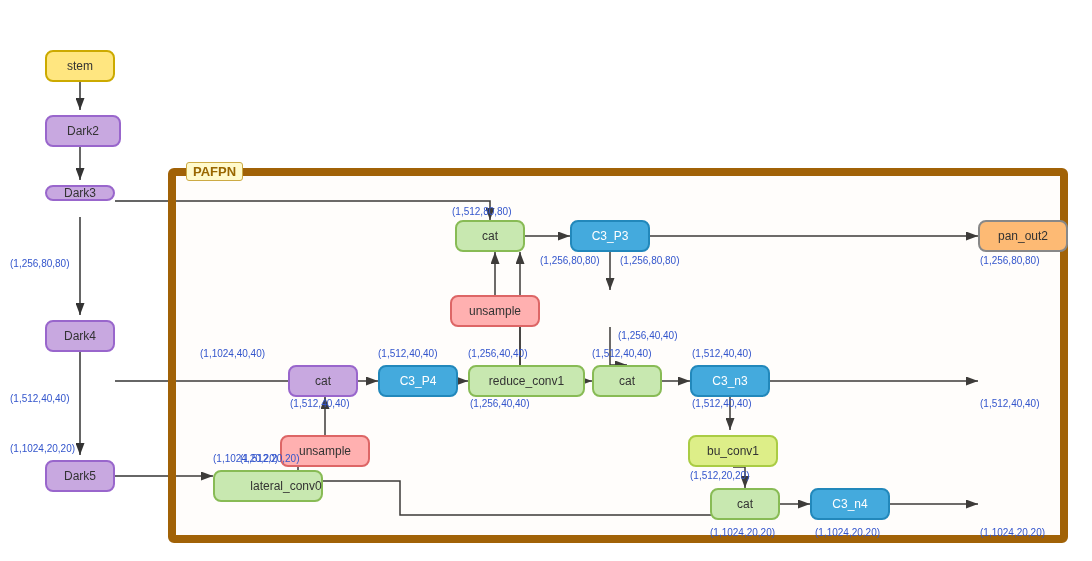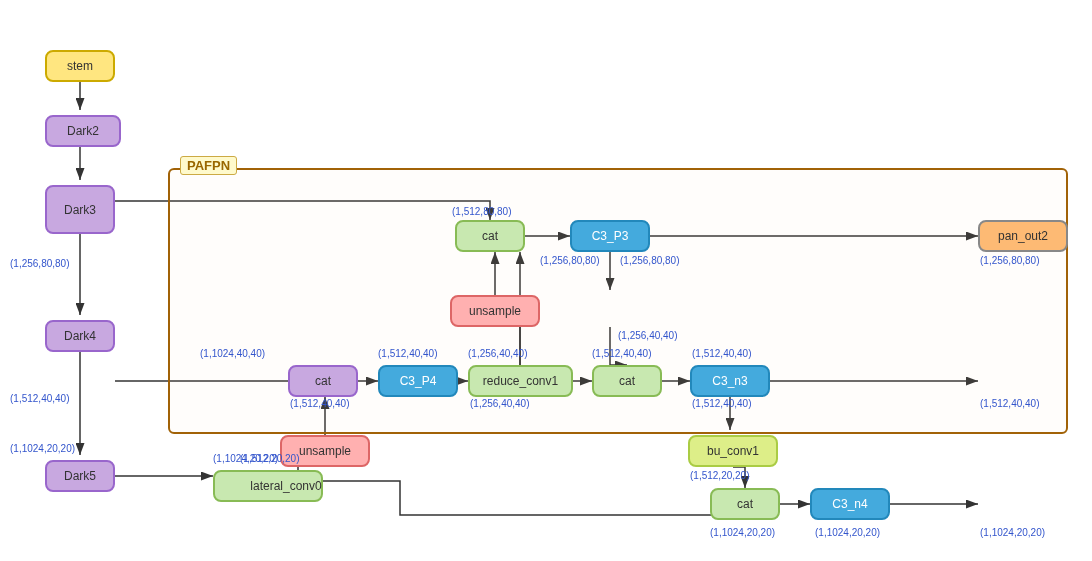--- a/index.html
+++ b/index.html
@@ -27,22 +27,22 @@
       top: 8px;
       width: 160px;
       height: 530px;
       border: 2px solid #6699cc;
       background: rgba(200,220,255,0.1);
     }
     .pafpn-box {
       left: 168px;
       top: 168px;
       width: 900px;
-      height: 266px;
-      border: 2px solid #a16207;
+      height: 375px;
+      border: 8px solid #a16207;
       background: rgba(255,220,180,0.05);
       padding-left: 48px;
     }
     .group-label {
       position: absolute;
       top: -14px;
       left: 10px;
       background: #fff;
       padding: 1px 6px;
       font-weight: bold;
@@ -83,21 +83,21 @@
       background: #c8a8e0;
       border: 2px solid #9966cc;
       color: #333;
       width: 76px; height: 32px;
       left: 45px; top: 115px;
     }
     .node-dark3 {
       background: #c8a8e0;
       border: 2px solid #9966cc;
       color: #333;
-      width: 70px; height: 49px;
+      width: 70px; height: 16px;
       left: 45px; top: 185px;
     }
     .node-dark4 {
       background: #c8a8e0;
       border: 2px solid #9966cc;
       color: #333;
       width: 70px; height: 32px;
       left: 45px; top: 320px;
     }
     .node-dark5 {
@@ -147,21 +147,21 @@
       background: #44aadd;
       border: 2px solid #2288bb;
       color: #fff;
       width: 80px; height: 32px;
       left: 378px; top: 365px;
     }
     .node-reduce-conv1 {
       background: #c8e8b0;
       border: 2px solid #88bb55;
       color: #333;
-      width: 105px; height: 32px;
+      width: 117px; height: 32px;
       left: 468px; top: 365px;
     }
     .node-cat3 {
       background: #c8e8b0;
       border: 2px solid #88bb55;
       color: #333;
       width: 70px; height: 32px;
       left: 592px; top: 365px;
     }
     .node-c3n3 {

